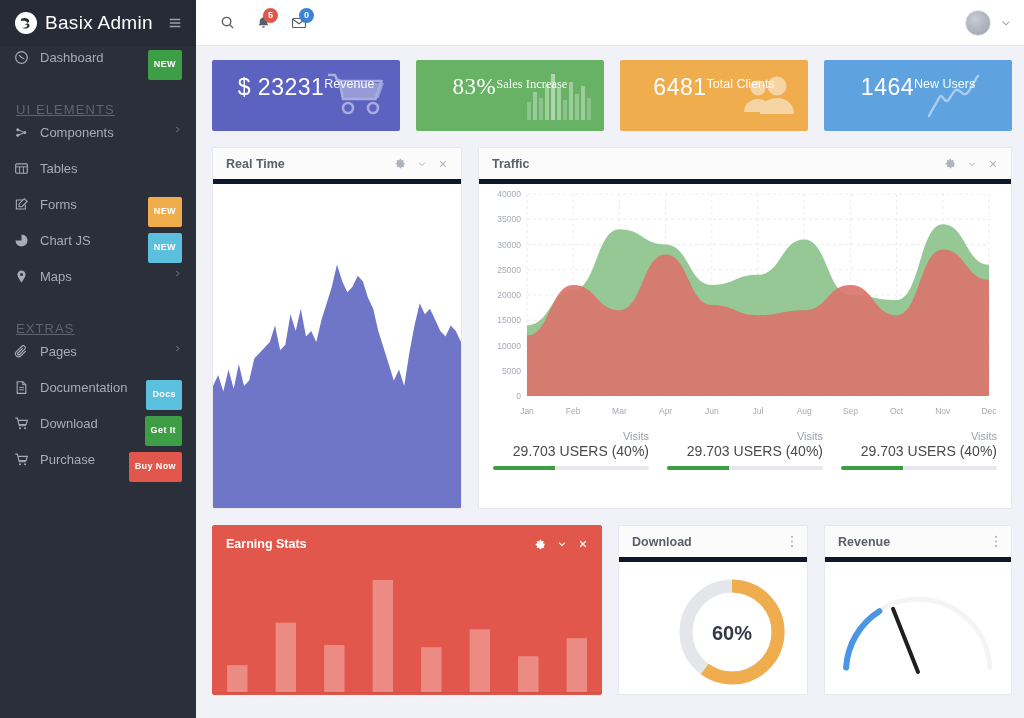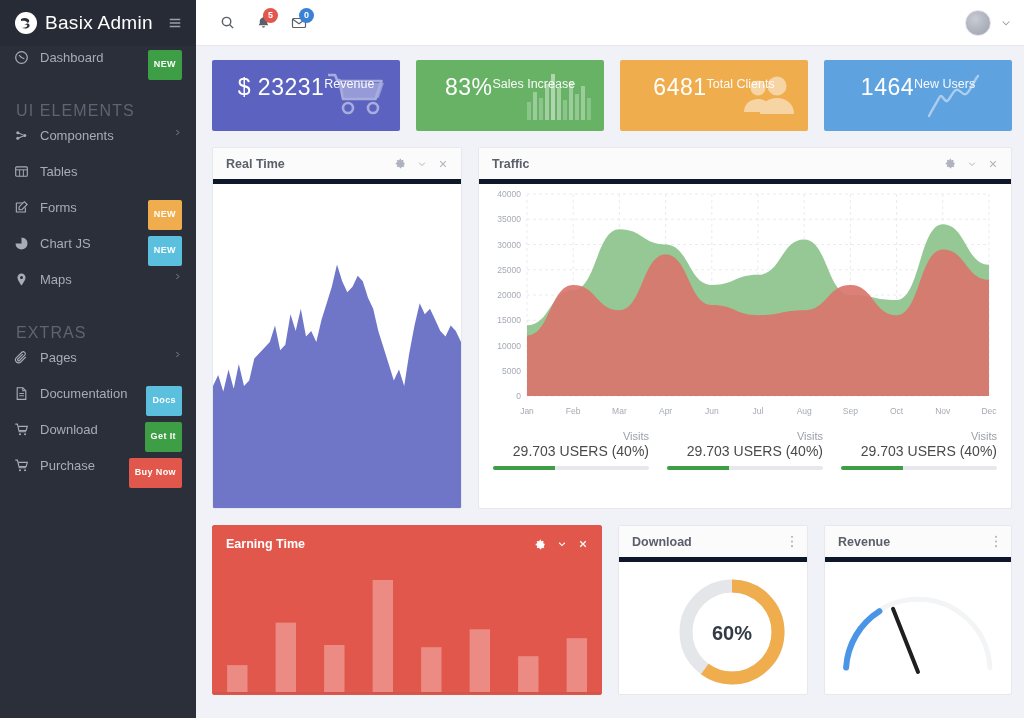--- a/index.html
+++ b/index.html
@@ -27,22 +27,22 @@
   .brand-name {
     color: #ffffff; font-size: 19px; letter-spacing: .3px;
     font-weight: 400; white-space: nowrap;
   }
   .brand-toggle {
     margin-left: auto; color: #9aa0ab; font-size: 14px; line-height: 1;
     cursor: pointer;
   }
   .nav { padding-top: 4px; }
   .nav-heading {
-    color: #5d6472; font-size: 16px; letter-spacing: 1.1px;
-    padding: 16px 16px 8px 16px; text-transform: uppercase;
+    color: #5d6472; font-size: 13px; letter-spacing: 1.1px;
+    padding: 16px 16px 8px 16px; text-transform: uppercase; text-decoration: underline;
   }
   .nav-item {
     display: flex; align-items: flex-start;
     height: 36px; padding: 0 14px 0 14px;
     color: #a6acb8; cursor: pointer; position: relative;
   }
   .nav-ico {
     width: 26px; flex: none; display: flex; align-items: center;
     color: #a6acb8;
   }
@@ -331,21 +331,21 @@
             <div class="stat-label">Revenue</div>
             <div class="stat-art">
               <svg width="62" height="48" viewBox="0 0 62 48" fill="#ffffff">
                 <path d="M2 3h7l2.5 6h44l-6 18H17L13 7" fill="none" stroke="#ffffff" stroke-width="2.6" stroke-linejoin="round"></path>
                 <path d="M14 11h44l-5.2 15H18z" fill="#ffffff" opacity=".75"></path>
                 <circle cx="22" cy="36" r="5" fill="none" stroke="#ffffff" stroke-width="2.6"></circle>
                 <circle cx="47" cy="36" r="5" fill="none" stroke="#ffffff" stroke-width="2.6"></circle>
               </svg>
             </div>
           </div>
-          <div class="stat" style="background: rgb(104, 178, 102);">
+          <div class="stat" style="background: rgb(104, 178, 102); font-family: Liberation Serif, serif;">
             <div class="stat-value">83%</div>
             <div class="stat-label">Sales Increase</div>
             <div class="stat-art">
               <svg width="66" height="48" viewBox="0 0 66 48" fill="#ffffff">
                 <rect x="1" y="30" width="4" height="18" opacity=".5"></rect>
                 <rect x="7" y="20" width="4" height="28" opacity=".7"></rect>
                 <rect x="13" y="26" width="4" height="22" opacity=".5"></rect>
                 <rect x="19" y="12" width="4" height="36" opacity=".8"></rect>
                 <rect x="25" y="2" width="4" height="46"></rect>
                 <rect x="31" y="16" width="4" height="32" opacity=".8"></rect>
@@ -502,21 +502,21 @@
                 </div>
               </div>
           </div>
         </div>
       </div>
 
       <div class="row">
 
         <div class="panel red" style="width:390px;height:170px;">
           <div class="panel-head">
-            <span class="panel-title">Earning Time</span>
+            <span class="panel-title">Earning Stats</span>
             <span class="panel-tools">
               <span class="ptool">
                 <svg width="11" height="11" viewBox="0 0 16 16" fill="currentColor">
                   <path d="M8 5.2A2.8 2.8 0 1 0 8 10.8 2.8 2.8 0 0 0 8 5.2zm0 4.4a1.6 1.6 0 1 1 0-3.2 1.6 1.6 0 0 1 0 3.2z"></path>
                   <path d="M14 9.1V6.9l-1.7-.3a4.6 4.6 0 0 0-.5-1.2l1-1.4-1.6-1.6-1.4 1a4.6 4.6 0 0 0-1.2-.5L9.1 1H6.9l-.3 1.9c-.4.1-.8.3-1.2.5l-1.4-1-1.6 1.6 1 1.4c-.2.4-.4.8-.5 1.2L1 6.9v2.2l1.9.3c.1.4.3.8.5 1.2l-1 1.4 1.6 1.6 1.4-1c.4.2.8.4 1.2.5l.3 1.9h2.2l.3-1.9c.4-.1.8-.3 1.2-.5l1.4 1 1.6-1.6-1-1.4c.2-.4.4-.8.5-1.2L14 9.1z"></path>
                 </svg>
               </span>
               <span class="ptool">
                 <svg width="10" height="10" viewBox="0 0 16 16" fill="none" stroke="currentColor" stroke-width="1.8">
                   <path d="m3.5 6 4.5 4.5L12.5 6"></path>

